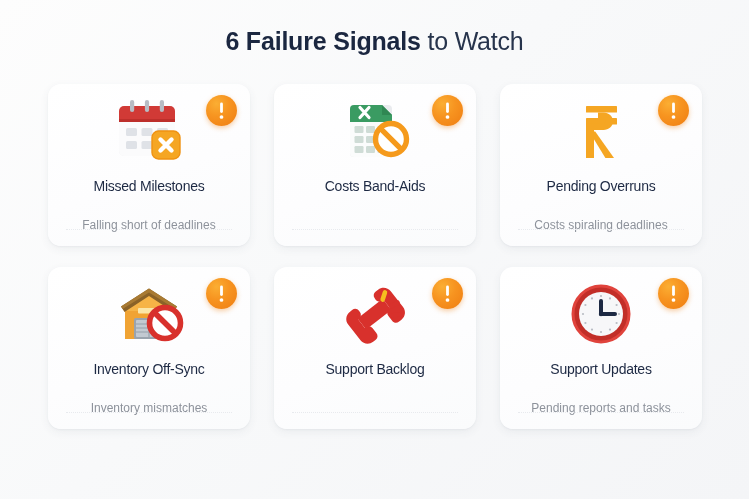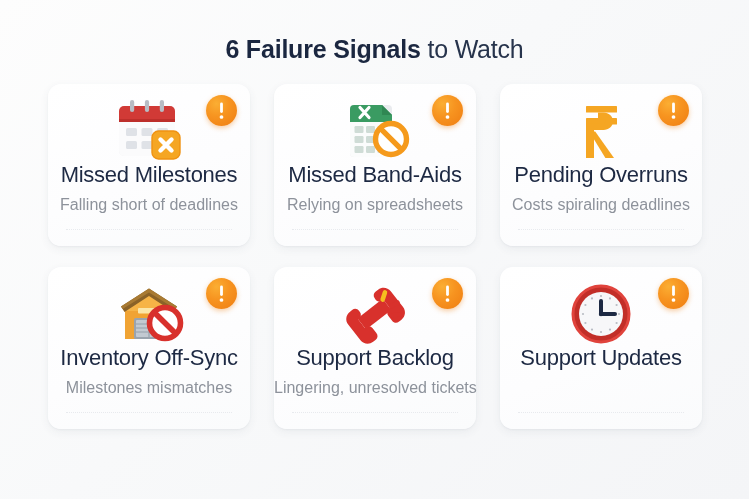--- a/index.html
+++ b/index.html
@@ -13,21 +13,21 @@
   body {
     font-family: "Liberation Sans", sans-serif;
     background: linear-gradient(135deg, #fdfdfd 0%, #f8f9fa 45%, #f4f5f7 100%);
     position: relative;
   }
 
   .page {
     width: 749px;
     height: 370px;
     position: relative;
-    padding: 8px;
+    padding: 0;
     border-radius: 19px;
   }
 
   
   .page-title {
     text-align: center;
     padding-top: 27px;
     font-size: 25px;
     letter-spacing: -0.2px;
     color: #1b2740;
@@ -86,33 +86,33 @@
     display: flex;
     align-items: center;
     justify-content: center;
     padding-top: 16px;
   }
   .icon-wrap svg { display: block; }
 
   
   .card-title {
     text-align: center;
-    font-size: 22px;
+    font-size: 14px;
     font-weight: 400;
     color: #1d2943;
     letter-spacing: -0.25px;
-    margin-top: 0;
+    margin-top: 16px;
     white-space: nowrap;
   }
   .card-sub {
     text-align: center;
-    font-size: 16px;
+    font-size: 12px;
     font-weight: 400;
     color: #8d929b;
-    margin-top: 8px;
+    margin-top: 24px;
     white-space: nowrap;
   }
 
   .dotted-rule {
     position: absolute;
     left: 18px;
     right: 18px;
     bottom: 16px;
     height: 1px;
     border-top: 1.5px dotted #e8eaee;
@@ -200,22 +200,21 @@
           <rect x="21.5" y="48" width="9" height="7" rx="1.2" fill="#cfdcd6"></rect>
           <rect x="33" y="48" width="9" height="7" rx="1.2" fill="#cfdcd6"></rect>
           <rect x="44.5" y="48" width="9" height="7" rx="1.2" fill="#cfdcd6"></rect>
 
           <circle cx="58" cy="41" r="15.5" fill="#ffffff"></circle>
           <circle cx="58" cy="41" r="15.5" fill="none" stroke="#f59a1c" stroke-width="5.4"></circle>
           <path d="M48.6 31.6 L67.4 50.4" stroke="#f59a1c" stroke-width="5.4" stroke-linecap="round"></path>
         </svg>
       </div>
 
-      <div class="card-title">Missed Band-Aids</div>
-      <div class="card-sub">Relying on spreadsheets</div>
+      <div class="card-title">Costs Band-Aids</div>
       <div class="dotted-rule"></div>
     </div>
 
     <div class="card">
       <div class="warn-badge">
         <span class="bang">
           <svg width="31" height="31" viewBox="0 0 31 31">
             <rect x="14.1" y="7.6" width="2.8" height="10.4" rx="1.4" fill="#ffffff"></rect>
             <circle cx="15.5" cy="22" r="1.85" fill="#ffffff"></circle>
           </svg>
@@ -270,21 +269,21 @@
           </g>
           <line x1="42" y1="39" x2="42" y2="56" stroke="#9aa3ad" stroke-width="1.3"></line>
 
           <circle cx="58" cy="42" r="15.5" fill="#ffffff"></circle>
           <circle cx="58" cy="42" r="15.5" fill="none" stroke="#d8312c" stroke-width="5.6"></circle>
           <path d="M48.4 32.4 L67.6 51.6" stroke="#d8312c" stroke-width="5.6" stroke-linecap="round"></path>
         </svg>
       </div>
 
       <div class="card-title">Inventory Off-Sync</div>
-      <div class="card-sub">Milestones mismatches</div>
+      <div class="card-sub">Inventory mismatches</div>
       <div class="dotted-rule"></div>
     </div>
 
     <div class="card">
       <div class="warn-badge">
         <span class="bang">
           <svg width="31" height="31" viewBox="0 0 31 31">
             <rect x="14.1" y="7.6" width="2.8" height="10.4" rx="1.4" fill="#ffffff"></rect>
             <circle cx="15.5" cy="22" r="1.85" fill="#ffffff"></circle>
           </svg>
@@ -300,21 +299,20 @@
             <rect x="26" y="26" width="32" height="14" fill="#d8312c"></rect>
           </g>
 
           <rect x="48.5" y="9" width="4.6" height="12" rx="2.3" fill="#f5c01f" transform="rotate(18 50.8 15)"></rect>
           <rect x="59" y="17.5" width="4.6" height="12" rx="2.3" fill="#d8312c" transform="rotate(62 61.3 23.5)"></rect>
           <rect x="60" y="28" width="4.6" height="12" rx="2.3" fill="#d8312c" transform="rotate(82 62.3 34)"></rect>
         </svg>
       </div>
 
       <div class="card-title">Support Backlog</div>
-      <div class="card-sub">Lingering, unresolved tickets</div>
       <div class="dotted-rule"></div>
     </div>
 
     <div class="card">
       <div class="warn-badge">
         <span class="bang">
           <svg width="31" height="31" viewBox="0 0 31 31">
             <rect x="14.1" y="7.6" width="2.8" height="10.4" rx="1.4" fill="#ffffff"></rect>
             <circle cx="15.5" cy="22" r="1.85" fill="#ffffff"></circle>
           </svg>
@@ -341,17 +339,18 @@
             <circle cx="33" cy="17.4" r="1.1"></circle>
           </g>
 
           <rect x="40" y="18" width="4" height="17" rx="2" fill="#1d2943"></rect>
           <rect x="41" y="31" width="17" height="4" rx="2" fill="#1d2943"></rect>
           <circle cx="42" cy="33" r="2.2" fill="#1d2943"></circle>
         </svg>
       </div>
 
       <div class="card-title">Support Updates</div>
+      <div class="card-sub">Pending reports and tasks</div>
       <div class="dotted-rule"></div>
     </div>
 
   </div>
 </div>
 
 </body></html>

